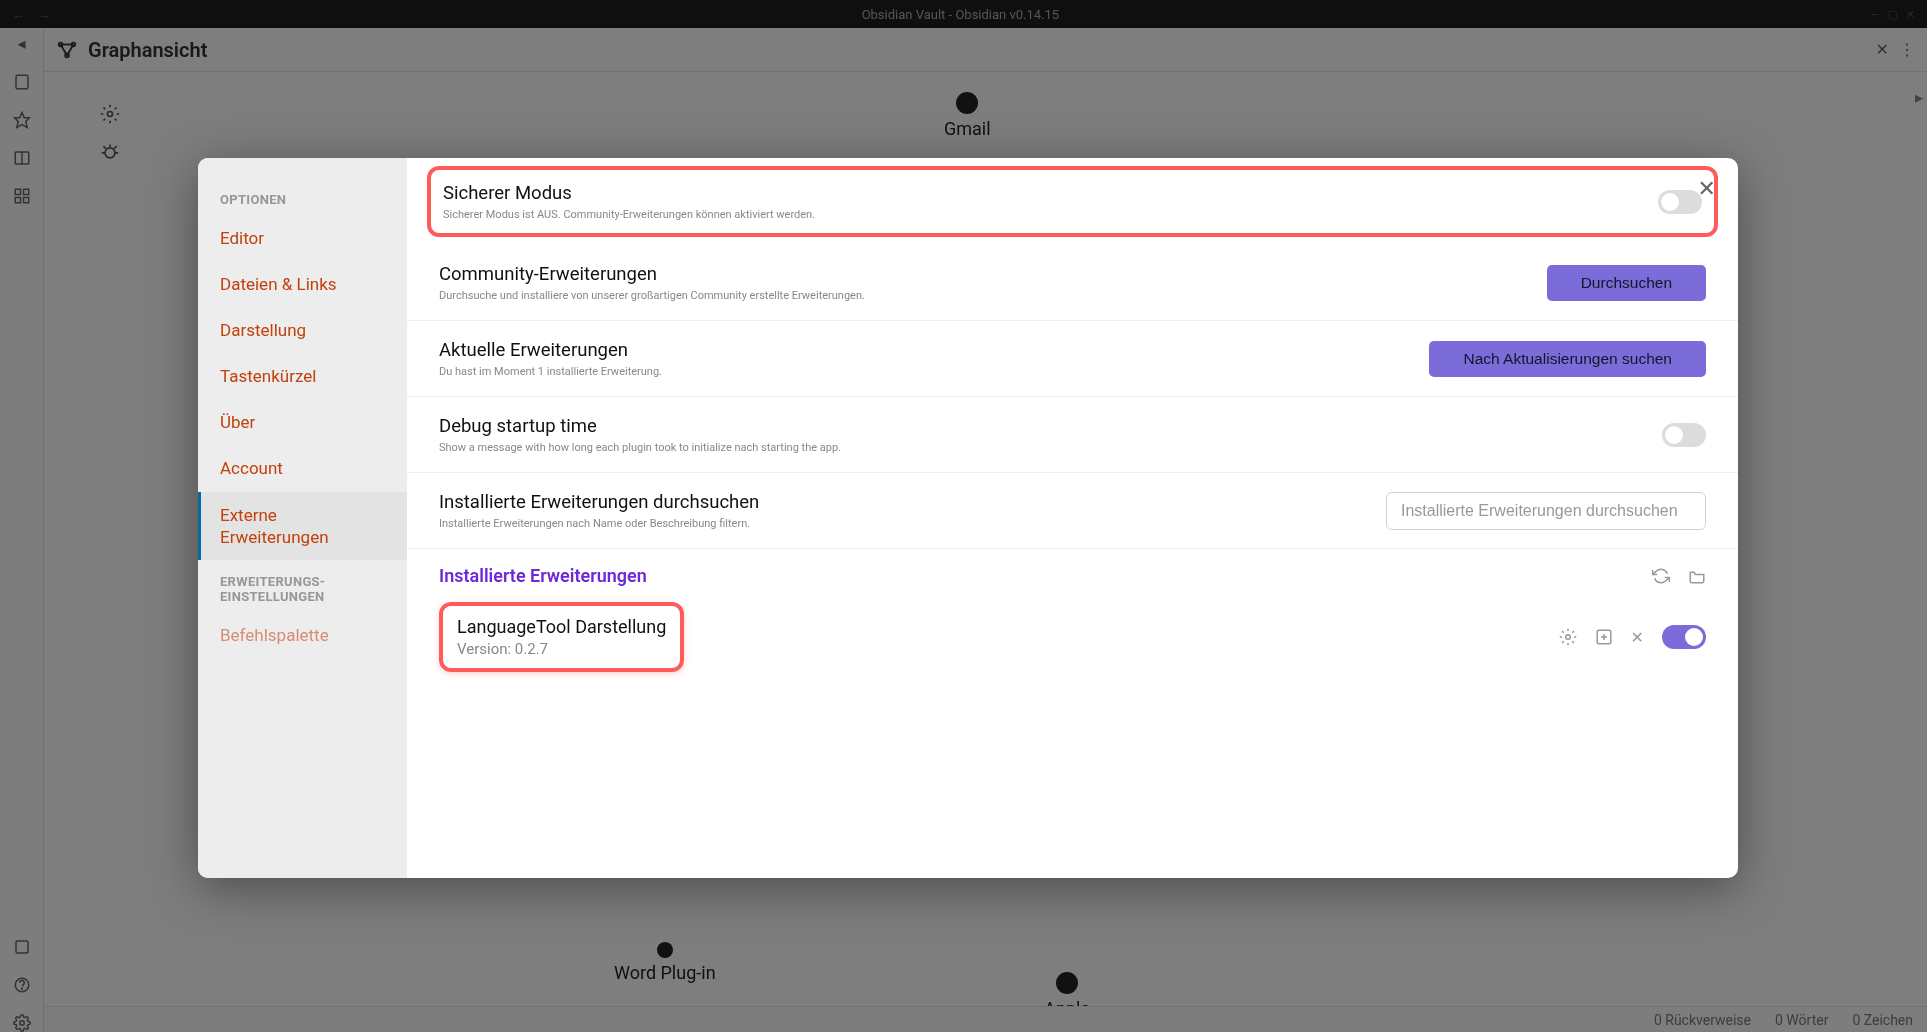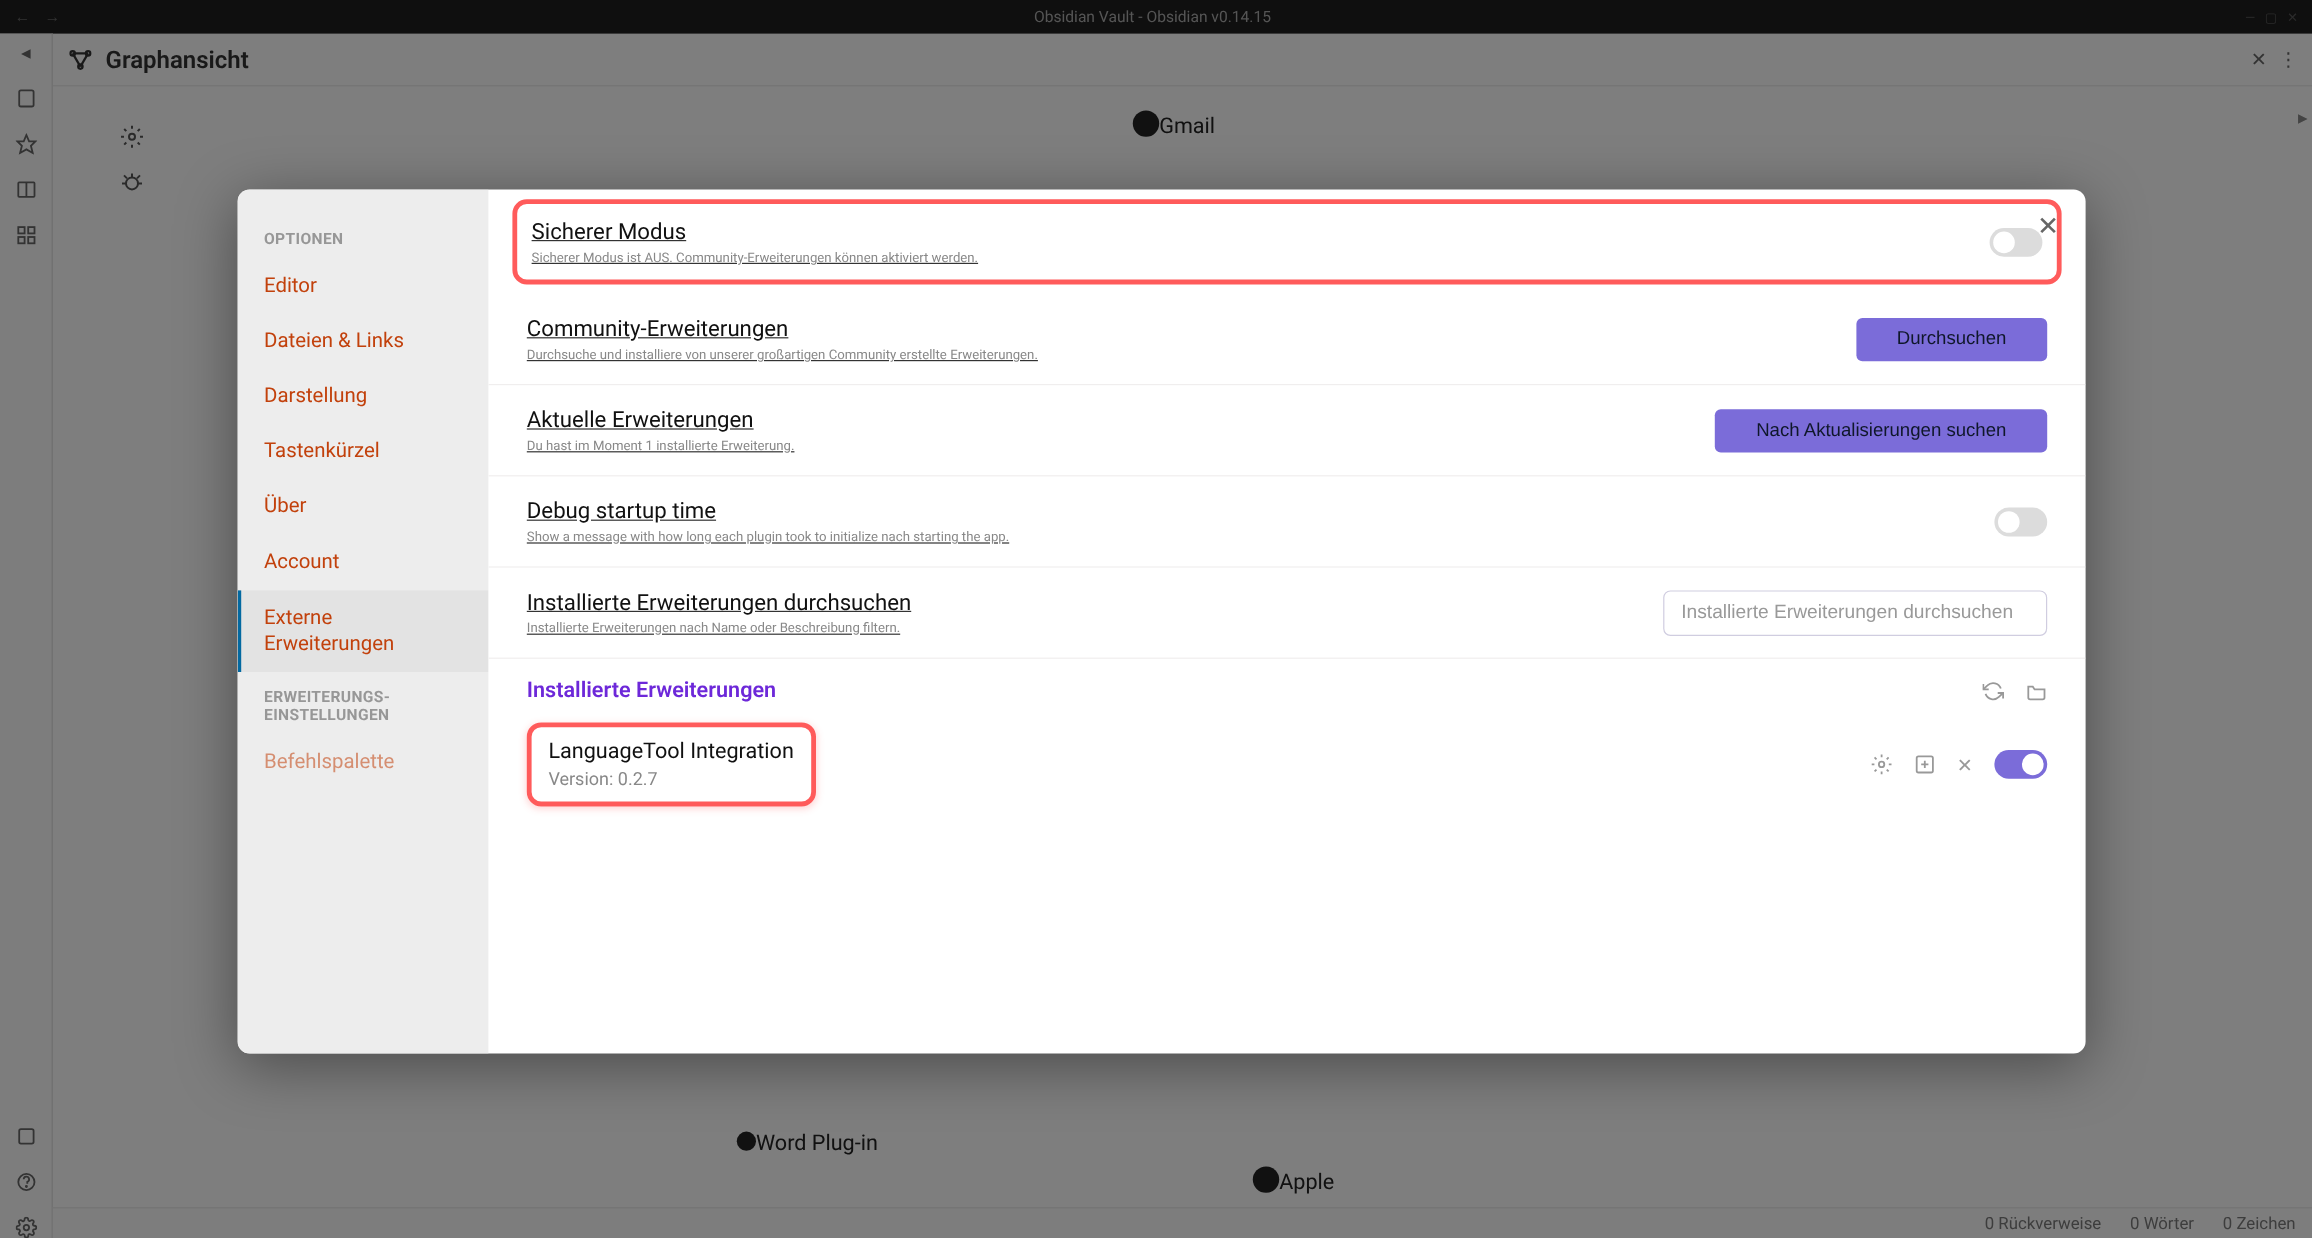--- a/index.html
+++ b/index.html
@@ -75,21 +75,21 @@
   color: #888;
 }
 
 
 .graph {
   flex: 1;
   position: relative;
 }
 .node {
   position: absolute;
-  display: flex; flex-direction: row; align-items: center;
+  display: flex; flex-direction: column; align-items: center;
   color: #222;
 }
 .node .dot {
   width: 22px; height: 22px; border-radius: 50%;
   background: #222;
   margin-bottom: 4px;
 }
 .node .label { font-size: 18px; }
 
 .statusbar {
@@ -164,21 +164,21 @@
 }
 
 .setting {
   padding: 18px 32px;
   display: flex;
   align-items: flex-start;
   gap: 20px;
   border-bottom: 1px solid #f0eeee;
 }
 .setting:last-of-type { border-bottom: none; }
-.setting .info { flex: 1; text-decoration: underline; }
+.setting .info { flex: 1; }
 .setting .title { font-size: 18.5px; color: #111; margin-bottom: 4px; }
 .setting .desc { font-size: 11px; color: #888; }
 .setting .control { flex-shrink: 0; align-self: center; }
 
 .highlight-red {
   border: 4px solid #ff5b5b;
   border-radius: 12px;
   margin: 8px 20px;
   padding: 12px 12px !important;
 }
@@ -474,21 +474,21 @@
         <span class="icon">
           <svg width="18" height="18" viewBox="0 0 24 24" fill="none" stroke="currentColor" stroke-width="2">
               <path d="M3 7h5l2 3h11v9a2 2 0 0 1-2 2H5a2 2 0 0 1-2-2V7z"></path>
             </svg>
         </span>
       </div>
     </div>
 
     <div class="plugin-row">
       <div class="plugin-box">
-        <div class="name">LanguageTool Integration</div>
+        <div class="name">LanguageTool Darstellung</div>
         <div class="version">Version: 0.2.7</div>
       </div>
       <div class="plugin-actions">
         <span class="icon">
           <svg width="18" height="18" viewBox="0 0 24 24" fill="none" stroke="currentColor" stroke-width="2">
               <circle cx="12" cy="12" r="3"></circle>
               <path d="M12 1v3M12 20v3M4.2 4.2l2.1 2.1M17.7 17.7l2.1 2.1M1 12h3M20 12h3M4.2 19.8l2.1-2.1M17.7 6.3l2.1-2.1"></path>
             </svg>
         </span>
         <span class="icon">

